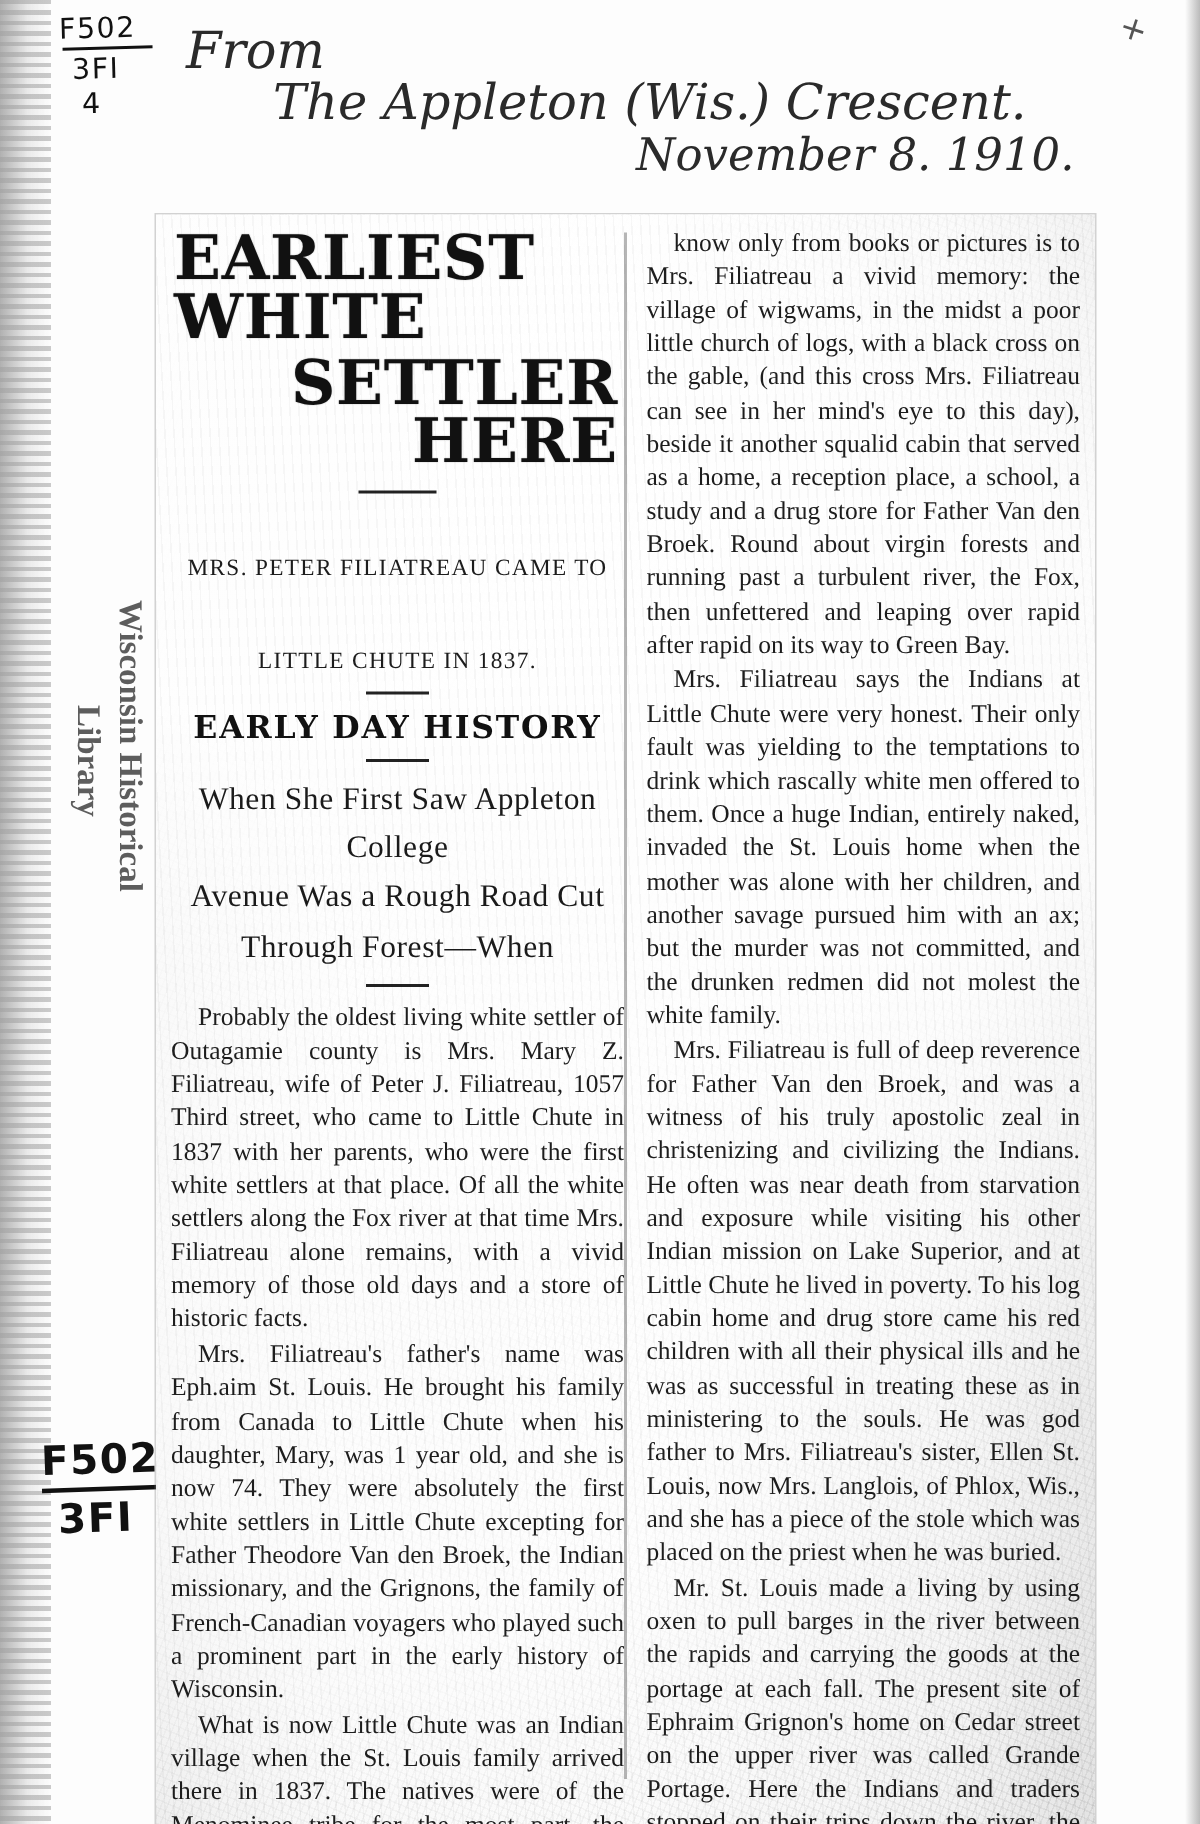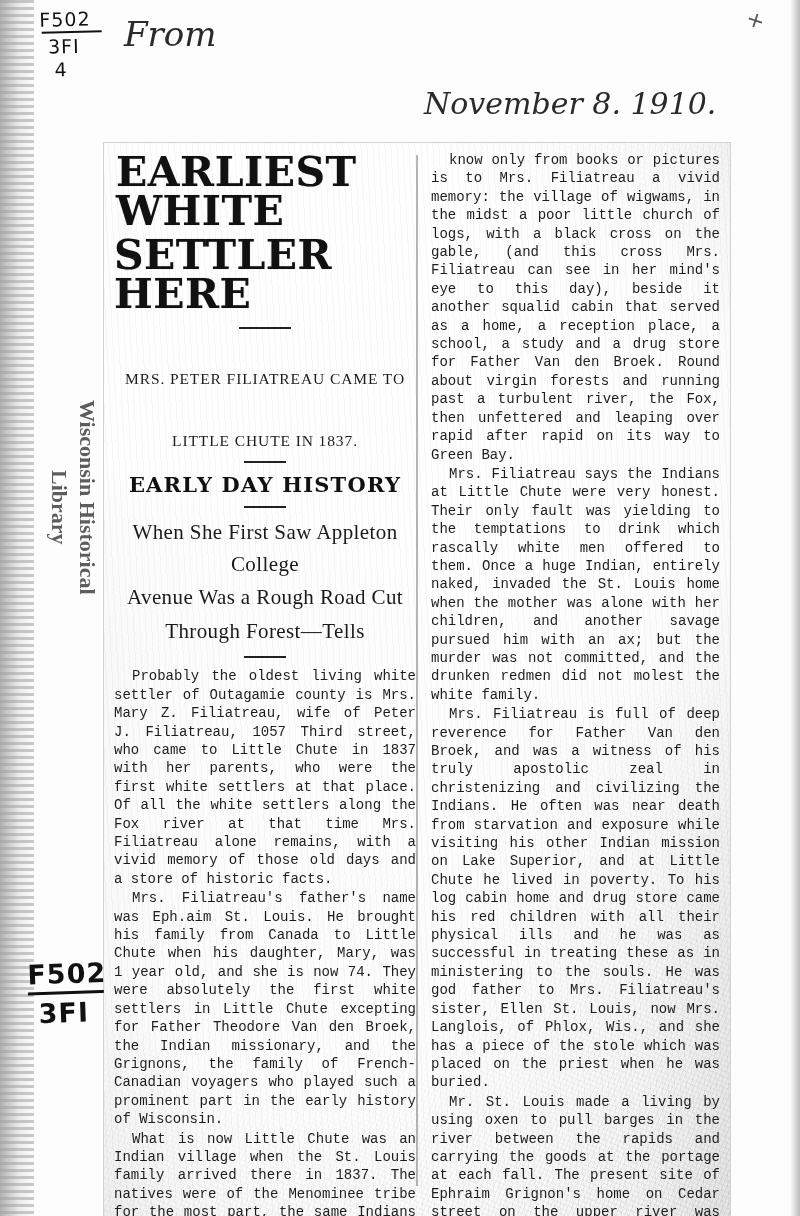--- a/index.html
+++ b/index.html
@@ -172,21 +172,21 @@
   .head-main {
     font-family: "DejaVu Serif", serif;
     font-weight: bold;
     color: #111;
     letter-spacing: .5px;
     line-height: .96;
     font-size: 41px;
     text-shadow: 0 0 1px rgba(0,0,0,.35);
   }
   #headline-1 { text-align: left;  margin: 2px 0 0 2px; }
-  #headline-2 { text-align: left; margin: 4px 4px 0 0; }
+  #headline-2 { text-align: right; margin: 4px 4px 0 0; }
 
   .hr-short {
     width: 52px;
     height: 2px;
     background: #222;
     margin: 13px auto 11px auto;
   }
   .hr-tiny {
     width: 42px;
     height: 2px;
@@ -218,22 +218,22 @@
     font-size: 21px;
     line-height: 1.5;
     letter-spacing: .4px;
     text-align: center;
     color: #1a1a1a;
     margin-top: 2px;
   }
 
   
   .body-p {
-    font-family: Liberation Mono, monospace;
-    font-size: 14px;
+    font-family: Liberation Serif, serif;
+    font-size: 17px;
     line-height: 1.315;
     text-align: justify;
     text-indent: 18px;
     margin: 0 0 1px 0;
     color: #1d1d1d;
     hyphens: manual;
   }
 
   
   #ink-noise {
@@ -266,20 +266,21 @@
 
   <div id="callnum-bottom" class="callnum">
     <div>F502</div>
     <div class="rule"></div>
     <div class="ln2">3FI</div>
   </div>
 
   <div id="pencil-cross">+</div>
 
   <div id="hand-from" class="hand">From</div>
+  <div id="hand-source" class="hand">The Appleton (Wis.) Crescent.</div>
   <div id="hand-date" class="hand">November 8. 1910.</div>
 
   <div id="stamp-line1" class="stamp">Wisconsin Historical</div>
   <div id="stamp-line2" class="stamp">Library</div>
 
   <div id="clipping">
     <div id="columns">
 
       <div class="col" id="col-left">
 
@@ -293,21 +294,21 @@
           <div class="subhead">LITTLE CHUTE IN 1837.</div>
 
           <div class="hr-tiny"></div>
 
           <div class="deck-big">EARLY DAY HISTORY</div>
 
           <div class="hr-tiny"></div>
 
           <div class="deck-small">When She First Saw Appleton College</div>
           <div class="deck-small">Avenue Was a Rough Road Cut</div>
-          <div class="deck-small">Through Forest—Tells</div>
+          <div class="deck-small">Through Forest—When</div>
 
           <div class="hr-tiny"></div>
         </div>
 
         <p class="body-p">Probably the oldest living white settler of Outagamie county is Mrs. Mary Z. Filiatreau, wife of Peter J. Filiatreau, 1057 Third street, who came to Little Chute in 1837 with her parents, who were the first white settlers at that place. Of all the white settlers along the Fox river at that time Mrs. Filiatreau alone remains, with a vivid memory of those old days and a store of historic facts.</p>
         <p class="body-p">Mrs. Filiatreau's father's name was Eph.aim St. Louis. He brought his family from Canada to Little Chute when his daughter, Mary, was 1 year old, and she is now 74. They were absolutely the first white settlers in Little Chute excepting for Father Theodore Van den Broek, the Indian missionary, and the Grignons, the family of French-Canadian voyagers who played such a prominent part in the early history of Wisconsin.</p>
         <p class="body-p">What is now Little Chute was an Indian village when the St. Louis family arrived there in 1837. The natives were of the Menominee tribe for the most part, the same Indians who were later driven to the Keshena reservation, where their descendants now live. They were quite civilized, due mostly to Father Van den Broek, but still very much like their wild forebears. The men wore often nothing more than breeches of animal skin, and the women's clothing was scant, too, while the little children wore no covering.</p>
 
       </div>
 

